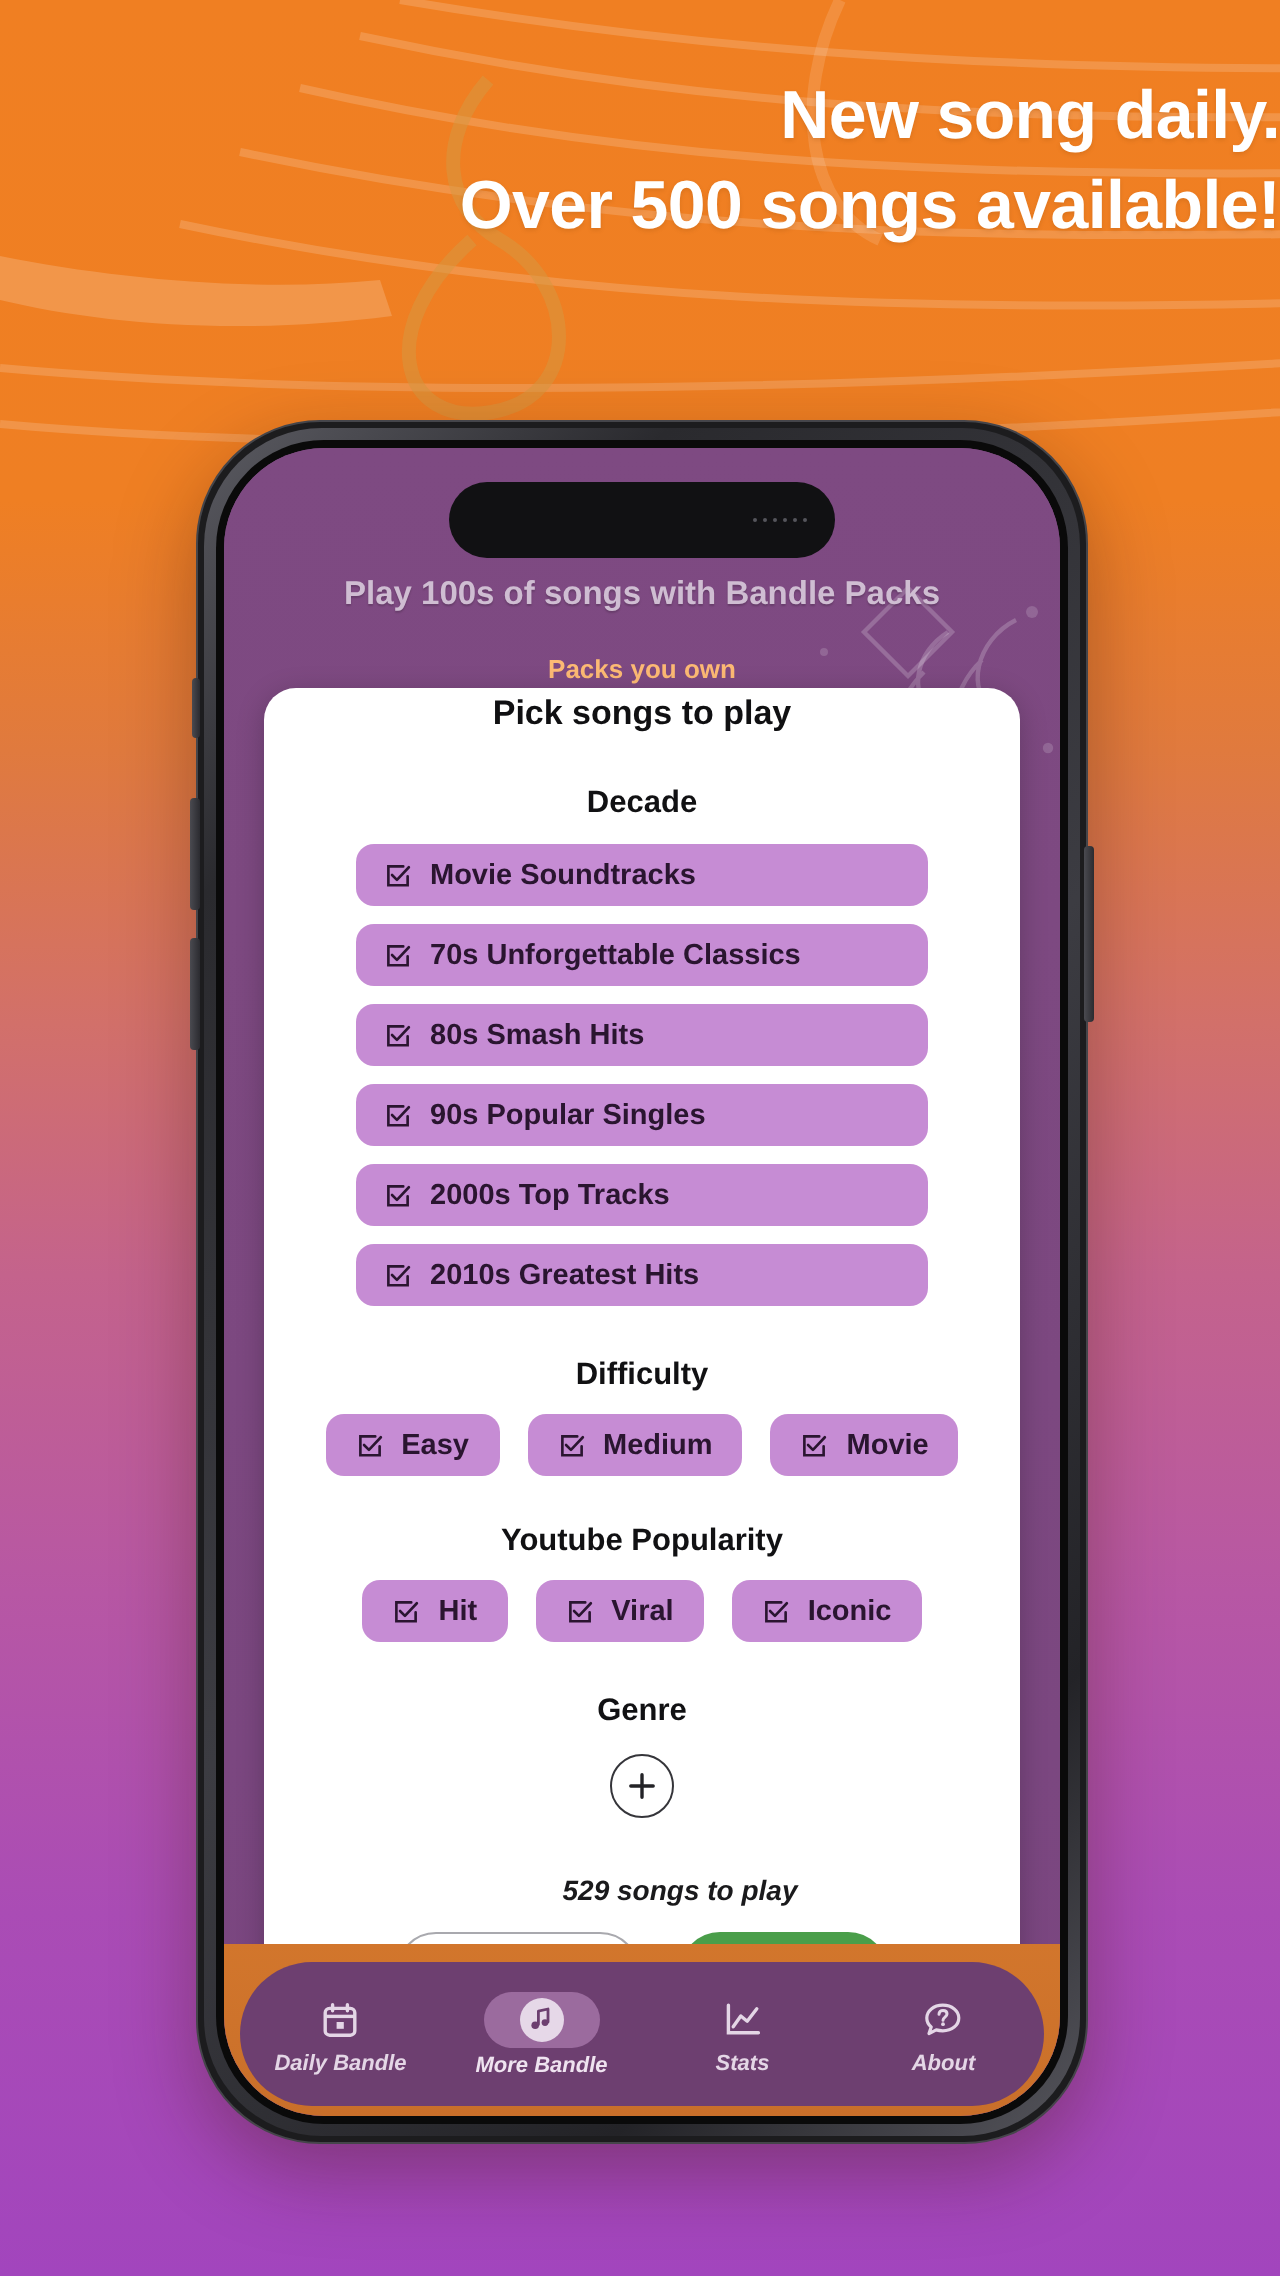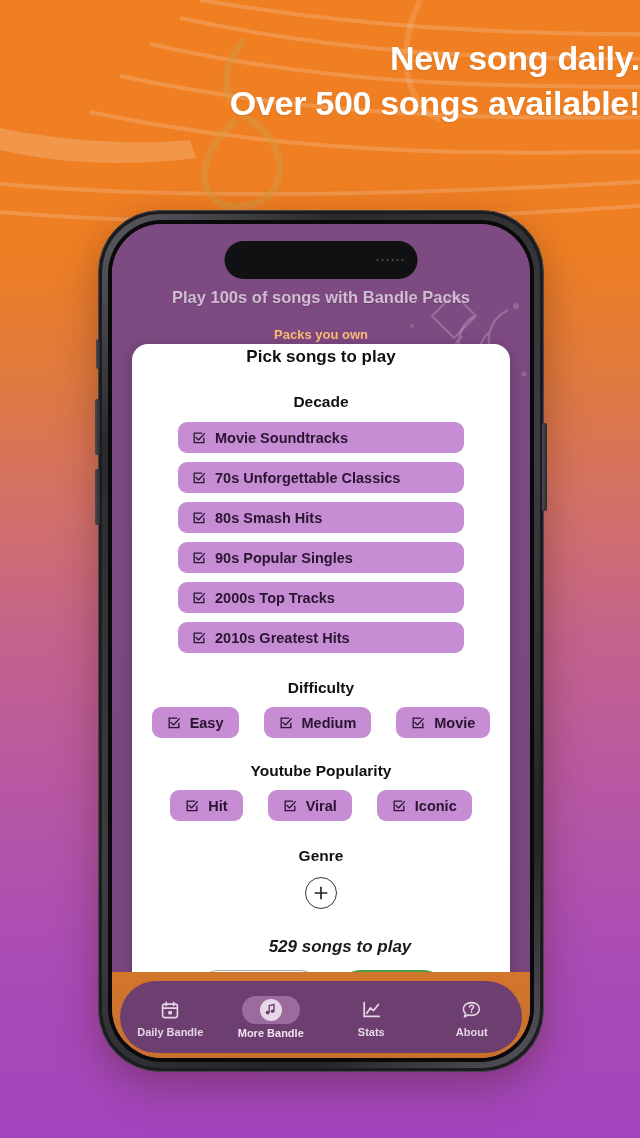--- a/index.html
+++ b/index.html
@@ -182,21 +182,21 @@
     width: 286px;
     height: 31px;
     padding: 0 0 0 14px;
   }
 
   
   .chip-row {
     margin-top: 10px;
     display: flex;
     justify-content: center;
-    gap: 25px;
+    gap: 14px;
   }
   .chip-row .pill {
     height: 31px;
     padding: 0 15px;
   }
 
   
   .genre-add-wrap {
     margin-top: 12px;
     display: flex; justify-content: center;
@@ -206,21 +206,21 @@
     border-radius: 50%;
     border: 1.6px solid #35353a;
     display: flex; align-items: center; justify-content: center;
     background: #fff;
   }
   .genre-add svg { display:block; }
 
   .songcount {
     margin-top: 28px;
     text-align: center;
-    font-size: 17px;
+    font-size: 14px;
     font-style: italic;
     font-weight: bold;
     color: #1a1a1c;
     margin-left: 38px;
   }
 
   .dlg-actions {
     margin-top: 13px;
     display: flex;
     justify-content: center;
@@ -256,20 +256,21 @@
 
   
   .navbar {
     position: absolute;
     left: 8px; right: 8px; bottom: 5px;
     height: 72px;
     border-radius: 36px;
     background: #6d3f70;
     display: flex;
     align-items: center;
+    font-style: italic;
   }
   .nav-item {
     flex: 1 1 0;
     height: 100%;
     display: flex;
     flex-direction: column;
     align-items: center;
     justify-content: center;
     position: relative;
     gap: 3px;

